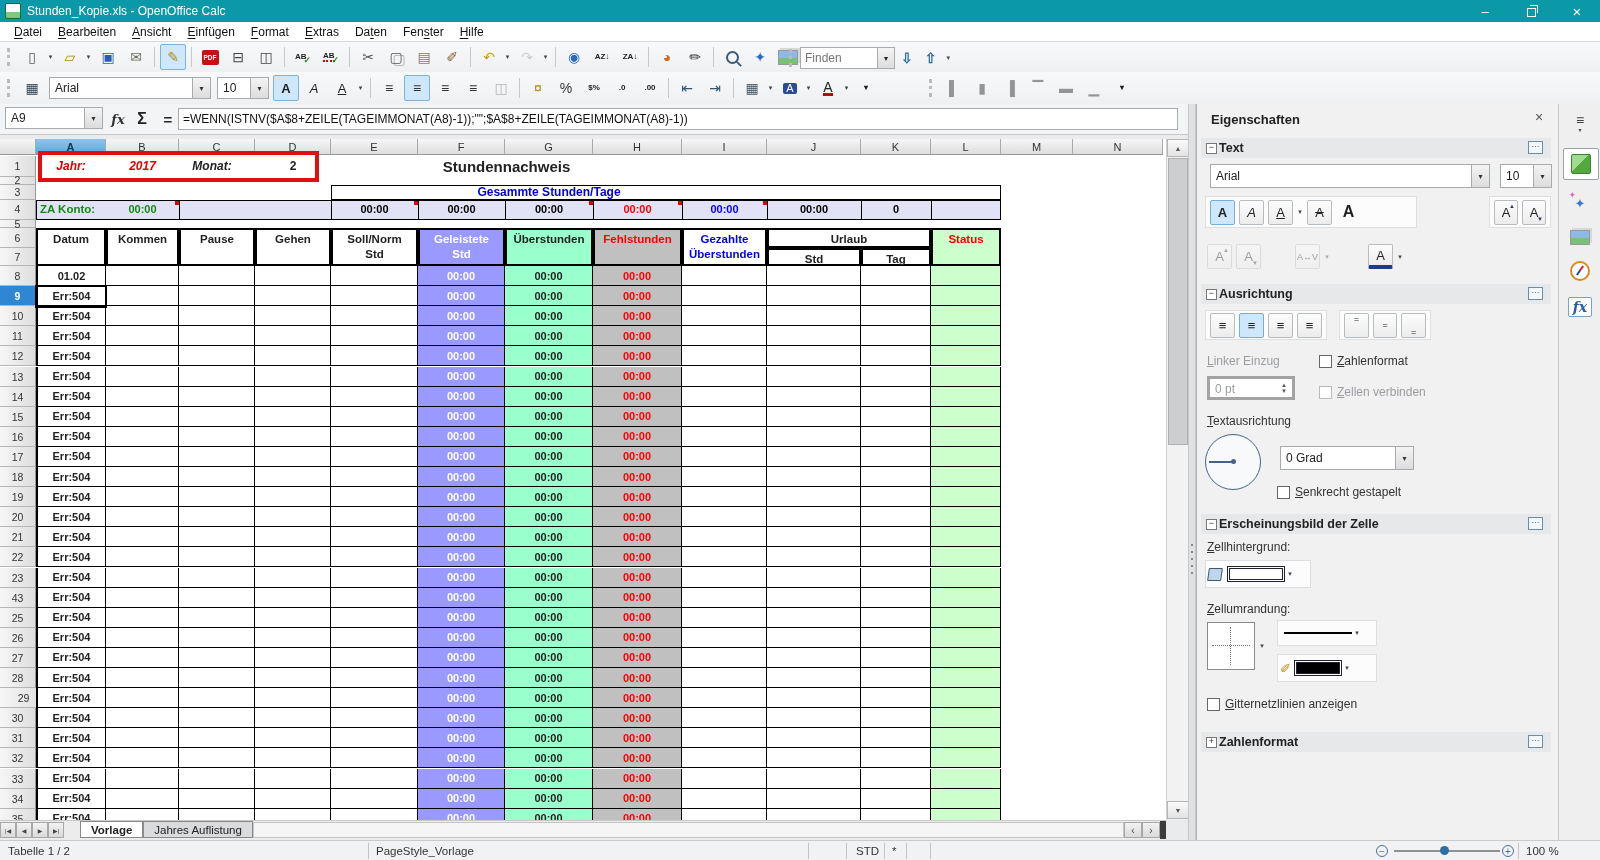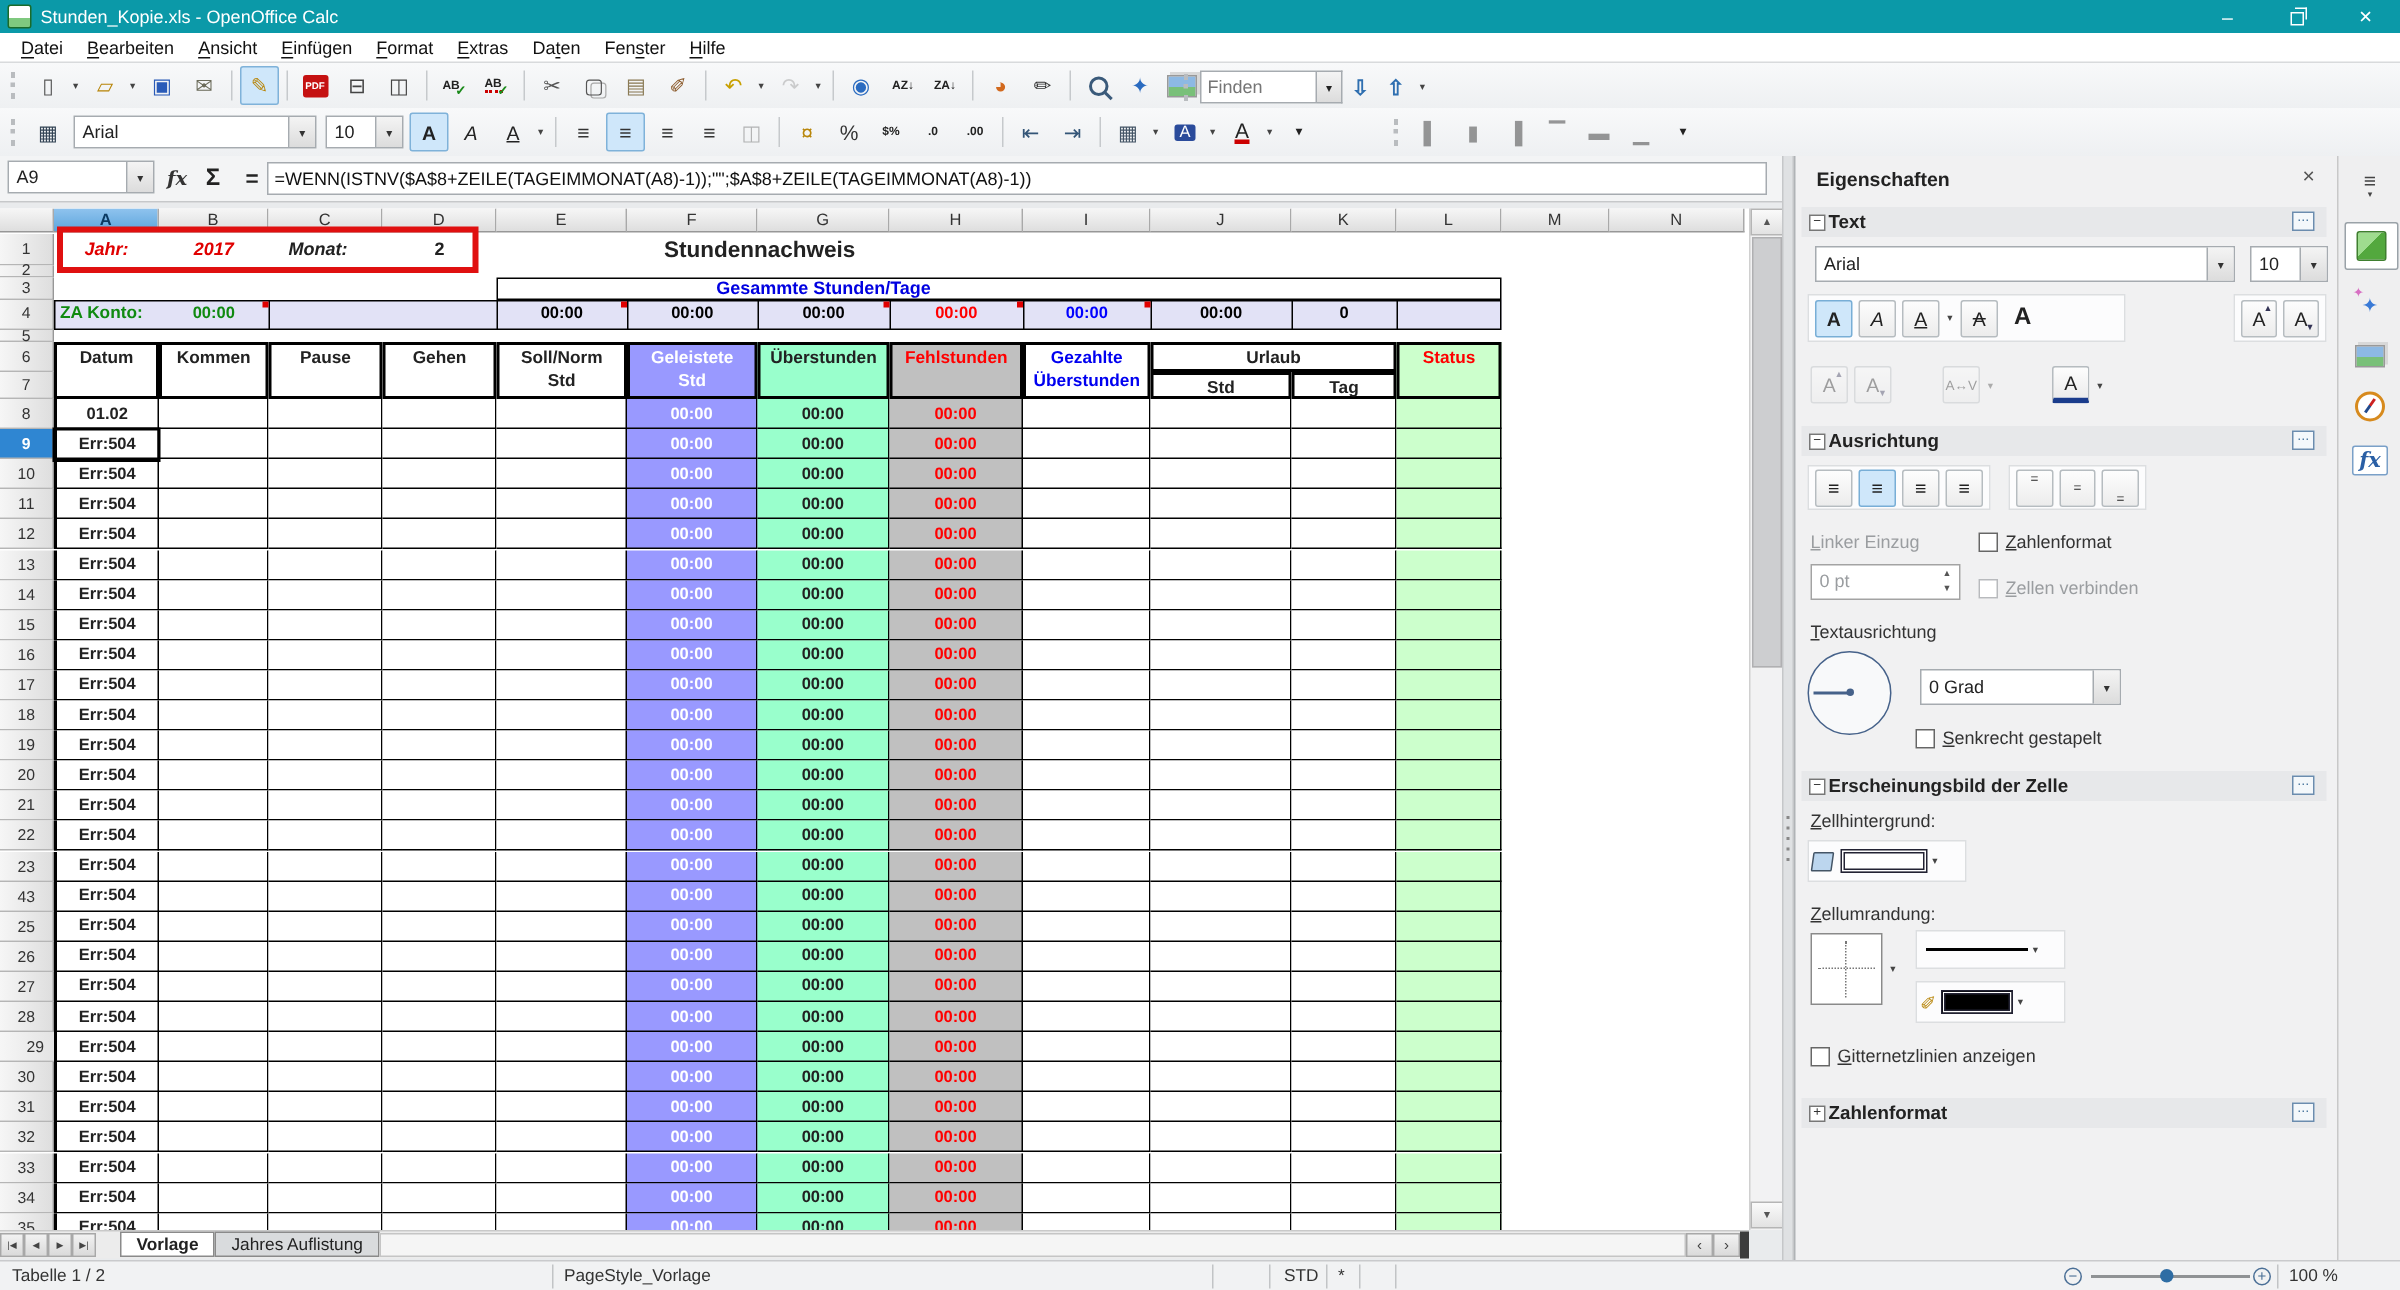--- a/index.html
+++ b/index.html
@@ -101,21 +101,21 @@
   .acc1::first-letter{text-decoration:underline;}
   .sb-group{position:absolute;background:#fcfcfd;border:1px solid #dcdee0;display:flex;align-items:center;padding:2px;box-sizing:border-box;}
   .sb-btn{width:25px;height:25px;display:flex;align-items:center;justify-content:center;border:1px solid #b6bcc0;background:linear-gradient(#fdfdfd,#ececec);border-radius:2px;margin:0 2px;font-size:13px;position:relative;box-sizing:border-box;}
   .sb-btn.active{background:#cfe7fa;border-color:#78aed6;}
   .sb-btn.dis{opacity:.4;}
   .sb-dd{width:10px;font-size:7px;color:#444;text-align:center;}
   .supmark::after{content:"▲";font-size:6px;position:absolute;right:2px;top:2px;color:#335;}
   .submark::after{content:"▼";font-size:6px;position:absolute;right:2px;bottom:2px;color:#335;}
   .cb{width:13px;height:13px;background:#fff;border:1px solid #666;display:inline-block;box-sizing:border-box;}
   .cb.dis{border-color:#b8babd;}
-  .spin{position:absolute;width:100px;height:24px;background:#fff;border:1px solid #a3a3a3;box-sizing:border-box;}
+  .spin{position:absolute;width:88px;height:24px;background:#fff;border:3px solid #a3a3a3;box-sizing:border-box;}
   .spin .sval{position:absolute;left:5px;top:3px;color:#9a9da0;}
   .spin .sarr{position:absolute;right:2px;width:12px;height:10px;font-size:6px;text-align:center;color:#555;line-height:10px;}
   .dial{position:absolute;width:54px;height:54px;border:1px solid #46628a;border-radius:50%;background:#f8f9fa;}
   .dial .needle{position:absolute;left:3px;top:26px;width:24px;height:1.5px;background:#46628a;}
   .dial .hub{position:absolute;left:25px;top:24px;width:5px;height:5px;background:#46628a;border-radius:50%;}
   .swatch{height:14px;border:1px solid #223;box-shadow:0 0 0 1px #fff inset,0 0 0 2px #223 inset;background:#fff;}
   .bucket{width:12px;height:11px;border:1.5px solid #456;transform:skewX(-8deg);background:#bcd6ee;border-radius:1px;}
   .borderbox{position:absolute;width:46px;height:46px;background:#fff;border:1px solid #8a8a8a;}
   .borderbox .vdot{position:absolute;left:22px;top:4px;width:0;height:38px;border-left:1px dotted #777;}
   .borderbox .hdot{position:absolute;left:4px;top:22px;width:38px;height:0;border-top:1px dotted #777;}

